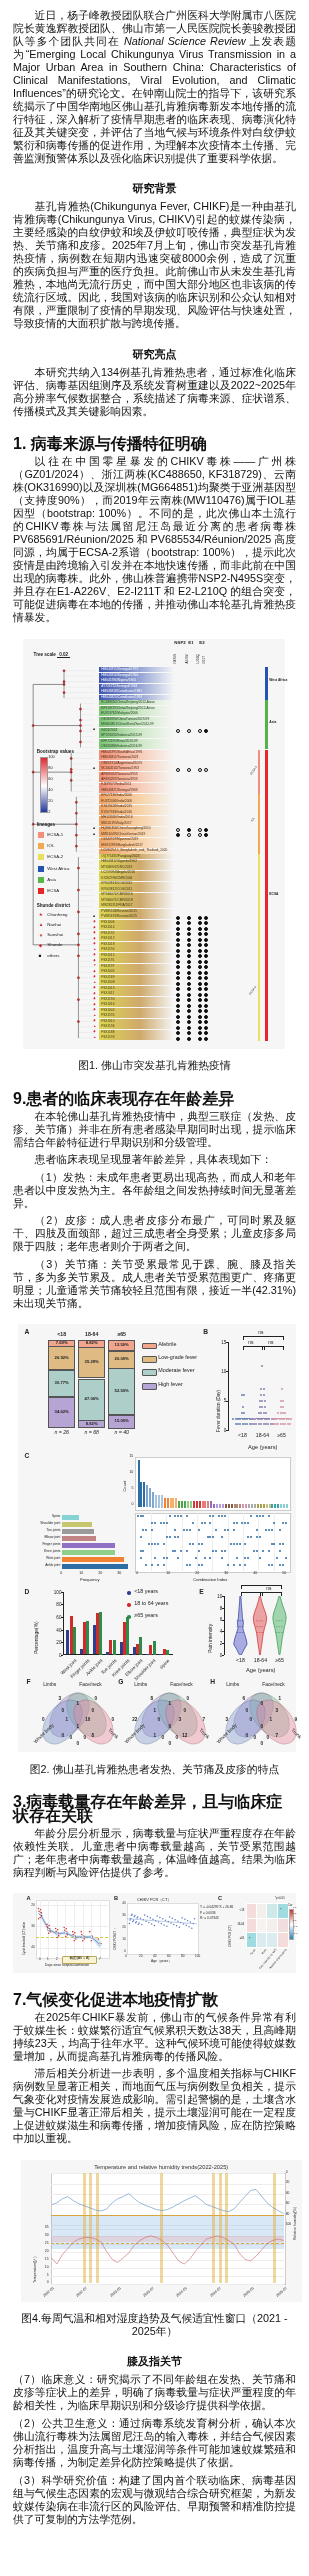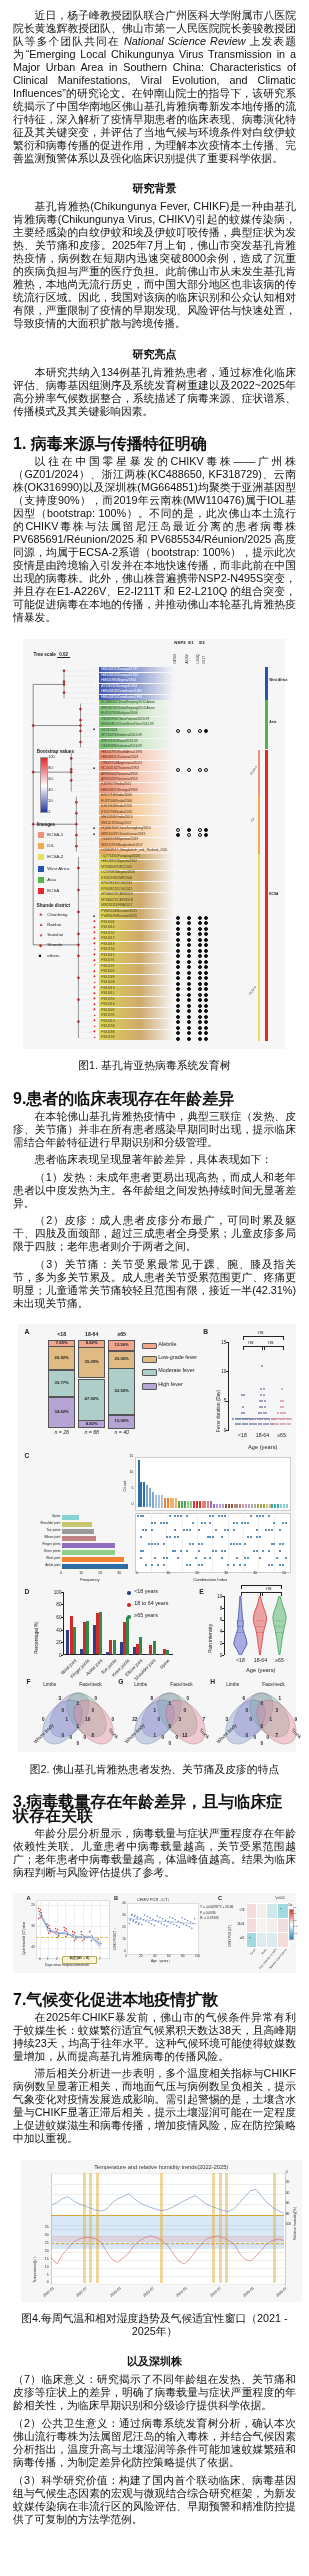--- a/index.html
+++ b/index.html
@@ -458,21 +458,21 @@
         <div class="ft" style="left: 24px; top: 274px; font-size: 4.4px;">Chanheng</div>
         <div class="ft" style="left: 15.5px; top: 283px; font-size: 4.6px; color: rgb(212, 39, 44);">▲</div>
         <div class="ft" style="left: 24px; top: 284px; font-size: 4.4px;">Nanhai</div>
         <div class="ft" style="left: 15.5px; top: 294px; font-size: 4.6px; color: rgb(212, 39, 44);">▼</div>
         <div class="ft" style="left: 24px; top: 294px; font-size: 4.4px;">Sanshui</div>
         <div class="ft" style="left: 15.5px; top: 304px; font-size: 4.6px; color: rgb(212, 39, 44);">◆</div>
         <div class="ft" style="left: 24px; top: 304px; font-size: 4.4px;">Shunde</div>
         <div class="ft" style="left: 15.5px; top: 314px; font-size: 4.6px; color: rgb(17, 17, 17);">■</div>
         <div class="ft" style="left: 24px; top: 315px; font-size: 4.4px;">others</div>
       </div>
-      <p class="cap">图1. 基孔肯亚热病毒系统发育树</p>
+      <p class="cap">图1. 佛山市突发基孔肯雅热疫情</p>
       <h2 class="hl">9.患者的临床表现存在年龄差异</h2>
       <p class="p">在本轮佛山基孔肯雅热疫情中，典型三联症（发热、皮疹、关节痛）并非在所有患者感染早期同时出现，提示临床需结合年龄特征进行早期识别和分级管理。</p>
       <p class="p">患者临床表现呈现显著年龄差异，具体表现如下：</p>
       <p class="p">（1）发热：未成年患者更易出现高热，而成人和老年患者以中度发热为主。各年龄组之间发热持续时间无显著差异。</p>
       <p class="p">（2）皮疹：成人患者皮疹分布最广，可同时累及躯干、四肢及面颈部，超过三成患者全身受累；儿童皮疹多局限于四肢；老年患者则介于两者之间。</p>
       <p class="p">（3）关节痛：关节受累最常见于踝、腕、膝及指关节，多为多关节累及。成人患者关节受累范围更广、疼痛更明显；儿童通常关节痛较轻且范围有限，接近一半(42.31%)未出现关节痛。</p>
       <div class="fig" style="height: 428px; width: 278px; margin-left: 5.2px;">
         <div class="ft" style="left: 6.2px; top: 4.1px; font-size: 6.7px; font-weight: bold;">A</div>
         <div class="ft" style="left: 30px; top: 7.2px; width: 27px; text-align: center; font-size: 5.2px; font-weight: bold;">&lt;18</div>
         <div class="ft" style="left: 60px; top: 7.2px; width: 27px; text-align: center; font-size: 5.2px; font-weight: bold;">18-64</div>
@@ -1262,20 +1262,20 @@
         <div class="ft" style="left: 6.2px; top: 127px; width: 26px; text-align: right; font-size: 3.6px; transform: rotate(-40deg); transform-origin: right top;">2022-01</div>
         <div class="ft" style="left: 39px; top: 127px; width: 26px; text-align: right; font-size: 3.6px; transform: rotate(-40deg); transform-origin: right top;">2022-07</div>
         <div class="ft" style="left: 73px; top: 127px; width: 26px; text-align: right; font-size: 3.6px; transform: rotate(-40deg); transform-origin: right top;">2023-01</div>
         <div class="ft" style="left: 106px; top: 127px; width: 26px; text-align: right; font-size: 3.6px; transform: rotate(-40deg); transform-origin: right top;">2023-07</div>
         <div class="ft" style="left: 139px; top: 127px; width: 26px; text-align: right; font-size: 3.6px; transform: rotate(-40deg); transform-origin: right top;">2024-01</div>
         <div class="ft" style="left: 173px; top: 127px; width: 26px; text-align: right; font-size: 3.6px; transform: rotate(-40deg); transform-origin: right top;">2024-07</div>
         <div class="ft" style="left: 206px; top: 127px; width: 26px; text-align: right; font-size: 3.6px; transform: rotate(-40deg); transform-origin: right top;">2025-01</div>
         <div class="ft" style="left: 239px; top: 127px; width: 26px; text-align: right; font-size: 3.6px; transform: rotate(-40deg); transform-origin: right top;">2025-07</div>
       </div>
       <p class="cap">图4.每周气温和相对湿度趋势及气候适宜性窗口（2021 - 2025年）</p>
-      <h2 class="hc">以及深圳株</h2>
+      <h2 class="hc">膝及指关节</h2>
       <p class="pn">（7）临床意义：研究揭示了不同年龄组在发热、关节痛和皮疹等症状上的差异，明确了病毒载量与症状严重程度的年龄相关性，为临床早期识别和分级诊疗提供科学依据。</p>
       <p class="pn">（2）公共卫生意义：通过病毒系统发育树分析，确认本次佛山流行毒株为法属留尼汪岛的输入毒株，并结合气候因素分析指出，温度升高与土壤湿润等条件可能加速蚊媒繁殖和病毒传播，为制定差异化防控策略提供了依据。</p>
       <p class="pn">（3）科学研究价值：构建了国内首个联动临床、病毒基因组与气候生态因素的宏观与微观结合综合研究框架，为新发蚊媒传染病在非流行区的风险评估、早期预警和精准防控提供了可复制的方法学范例。</p>
     </div>
 
 </div>
 
 
 </body></html>

